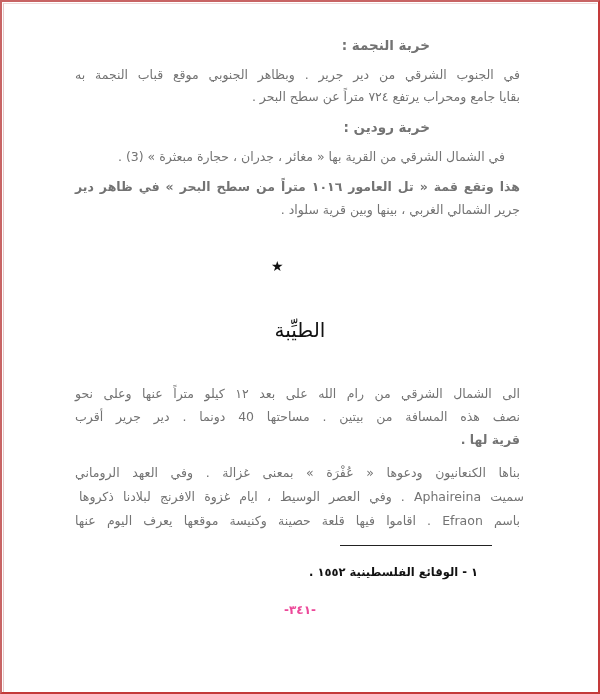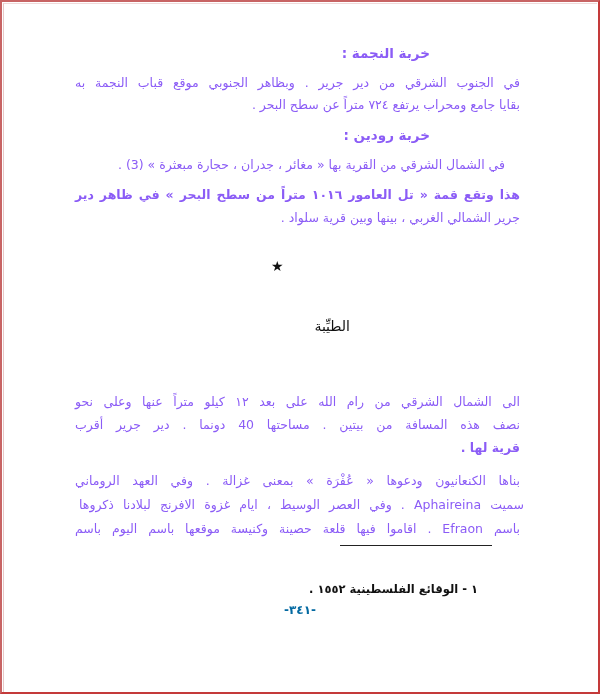--- a/index.html
+++ b/index.html
@@ -8,33 +8,33 @@
       position:absolute; left:0; top:0; width:596px; height:690px;
       border:2px solid #c86464; border-right-color:#c43a3a; border-bottom-color:#c43a3a;
       box-sizing:content-box;
     }
     .inner-line {
       position:absolute; left:3px; top:3px; width:593px; height:688px;
       border-left:1px solid #e8c8c8; border-top:1px solid #f0dada;
     }
     .text {
       position:absolute; direction:rtl; text-align:right;
-      font-family:"DejaVu Sans", sans-serif; color:#8b5cf6;
-      white-space:nowrap; font-size:12.5px; line-height:18px;margin-top:8px;
+      font-family:"DejaVu Sans", sans-serif; color:#737373;
+      white-space:nowrap; font-size:12.5px; line-height:18px;
     }
     .heading { font-weight:bold; font-size:13.5px; }
     .justify-line { text-align:justify; text-align-last:justify; }
     .star { position:absolute; left:271px; top:258px; font-size:14px; color:#111; font-family:"DejaVu Sans", sans-serif; }
     .section-title {
-      position:absolute; left:250px; width:100px; top:318px; 
-      direction:rtl; font-family:"DejaVu Sans", sans-serif; font-size:14px; color:#111;
+      position:absolute; left:250px; width:100px; top:318px; text-align:center;
+      direction:rtl; font-family:"DejaVu Sans", sans-serif; font-size:20px; color:#111;
     }
     .footnote-rule { position:absolute; left:340px; top:545px; width:152px; height:1px; background:#222; }
     .footnote { position:absolute; direction:rtl; font-family:"DejaVu Sans", sans-serif; font-size:11.5px; font-weight:bold; color:#111; white-space:nowrap; }
-    .pagenum { position:absolute; left:284px; top:603px; font-family:"DejaVu Sans", sans-serif; font-size:12px; font-weight:bold; color:#0369a1; direction:rtl; }
+    .pagenum { position:absolute; left:284px; top:603px; font-family:"DejaVu Sans", sans-serif; font-size:12px; font-weight:bold; color:#ec4899; direction:rtl; }
   </style>
 </head>
 <body>
 
 <div class="page-border"></div>
 <div class="inner-line"></div>
 
 <div class="text heading" style="top:36px; right:170px;">خربة النجمة :</div>
 <div class="text justify-line" style="top:66px; right:80px; width:445px;">في الجنوب الشرقي من دير جرير . وبظاهر الجنوبي موقع قباب النجمة به</div>
 <div class="text" style="top:88px; right:80px;">بقايا جامع ومحراب يرتفع ٧٢٤ متراً عن سطح البحر .</div>
@@ -47,18 +47,18 @@
 <div class="star">★</div>
 
 <div class="section-title">الطيِّبة</div>
 
 <div class="text justify-line" style="top:385px; right:80px; width:445px;">الى الشمال الشرقي من رام الله على بعد ١٢ كيلو متراً عنها وعلى نحو</div>
 <div class="text justify-line" style="top:408px; right:80px; width:445px;">نصف هذه المسافة من بيتين . مساحتها 40 دونما . دير جرير أقرب</div>
 <div class="text" style="top:431px; right:80px;font-weight:bold;">قرية لها .</div>
 
 <div class="text justify-line" style="top:464px; right:80px; width:445px;">بناها الكنعانيون ودعوها « عُفْرَة » بمعنى غزالة . وفي العهد الروماني</div>
 <div class="text justify-line" style="top:488px; right:76px; width:445px;">سميت Aphaireina . وفي العصر الوسيط ، ايام غزوة الافرنج لبلادنا ذكروها</div>
-<div class="text justify-line" style="top:512px; right:80px; width:445px;">باسم Efraon . اقاموا فيها قلعة حصينة وكنيسة موقعها باسم اليوم باسم</div>
+<div class="text justify-line" style="top:512px; right:80px; width:445px;">باسم Efraon . اقاموا فيها قلعة حصينة وكنيسة موقعها يعرف اليوم عنها</div>
 
 <div class="footnote-rule"></div>
-<div class="footnote" style="top:582px; right:122px;">١ - الوقائع الفلسطينية ١٥٥٢ .</div>
+<div class="footnote" style="top:565px; right:122px;">١ - الوقائع الفلسطينية ١٥٥٢ .</div>
 
 <div class="pagenum">-٣٤١-</div>
 
 </body></html>

